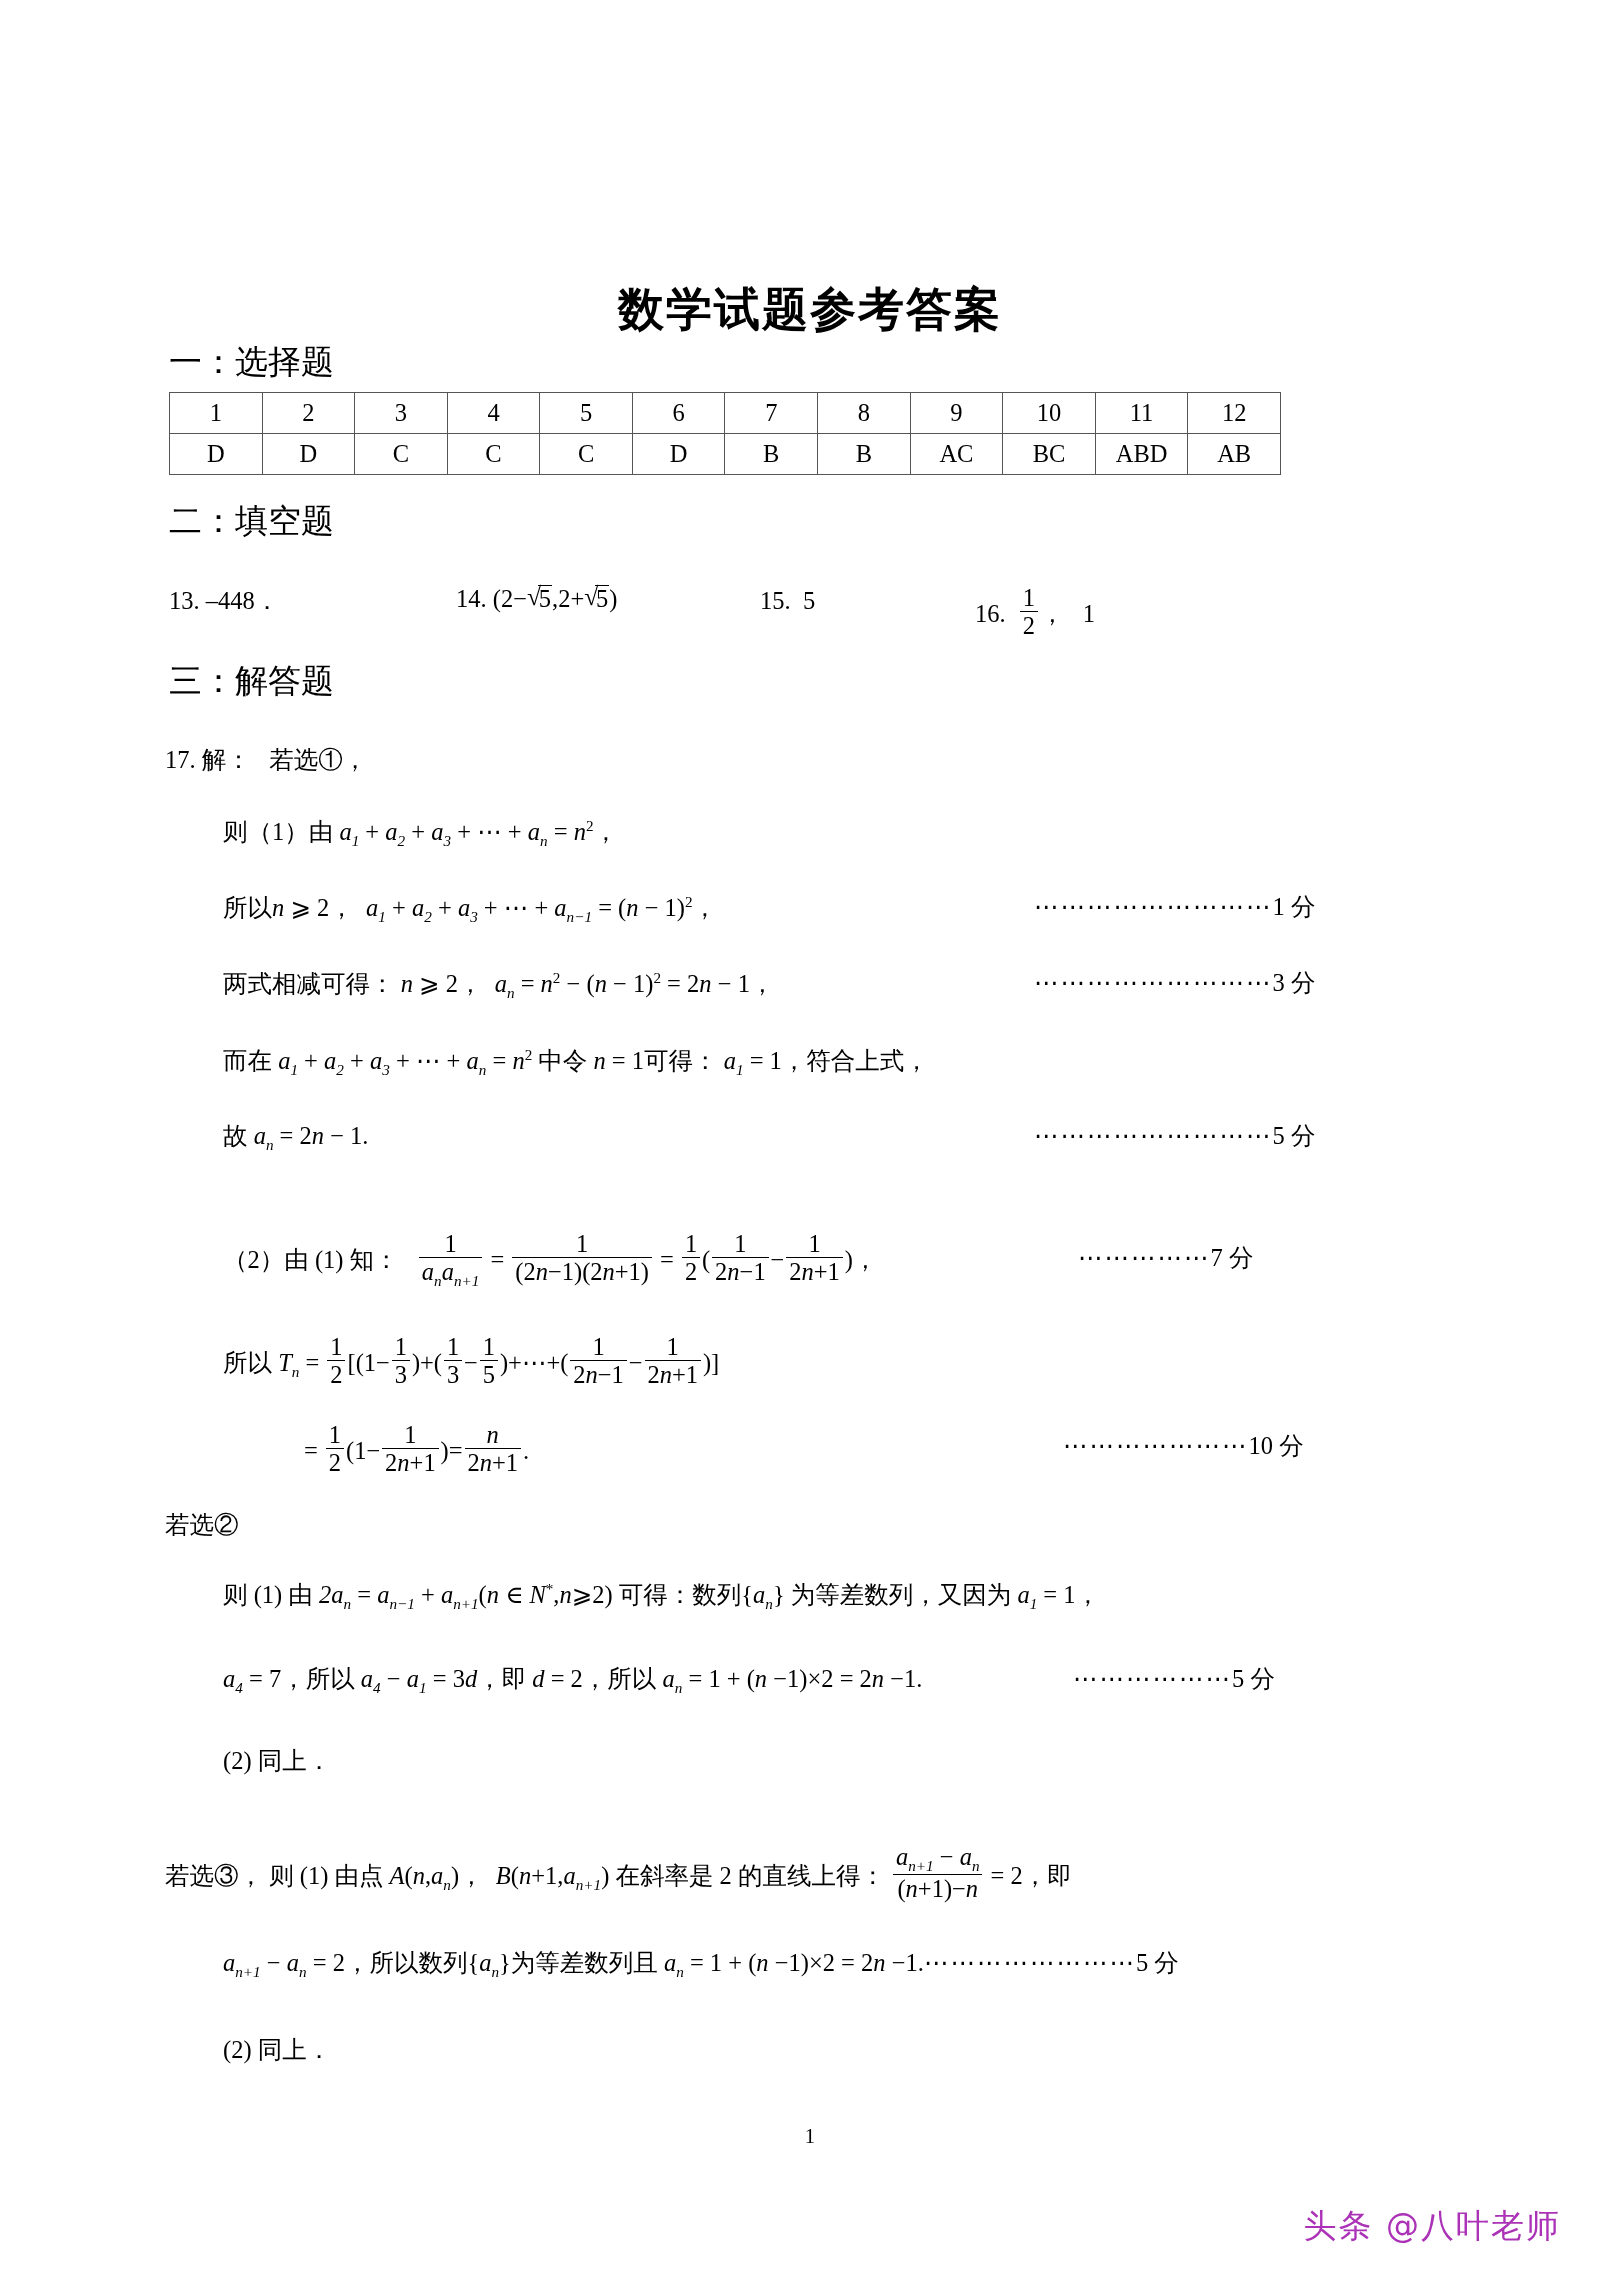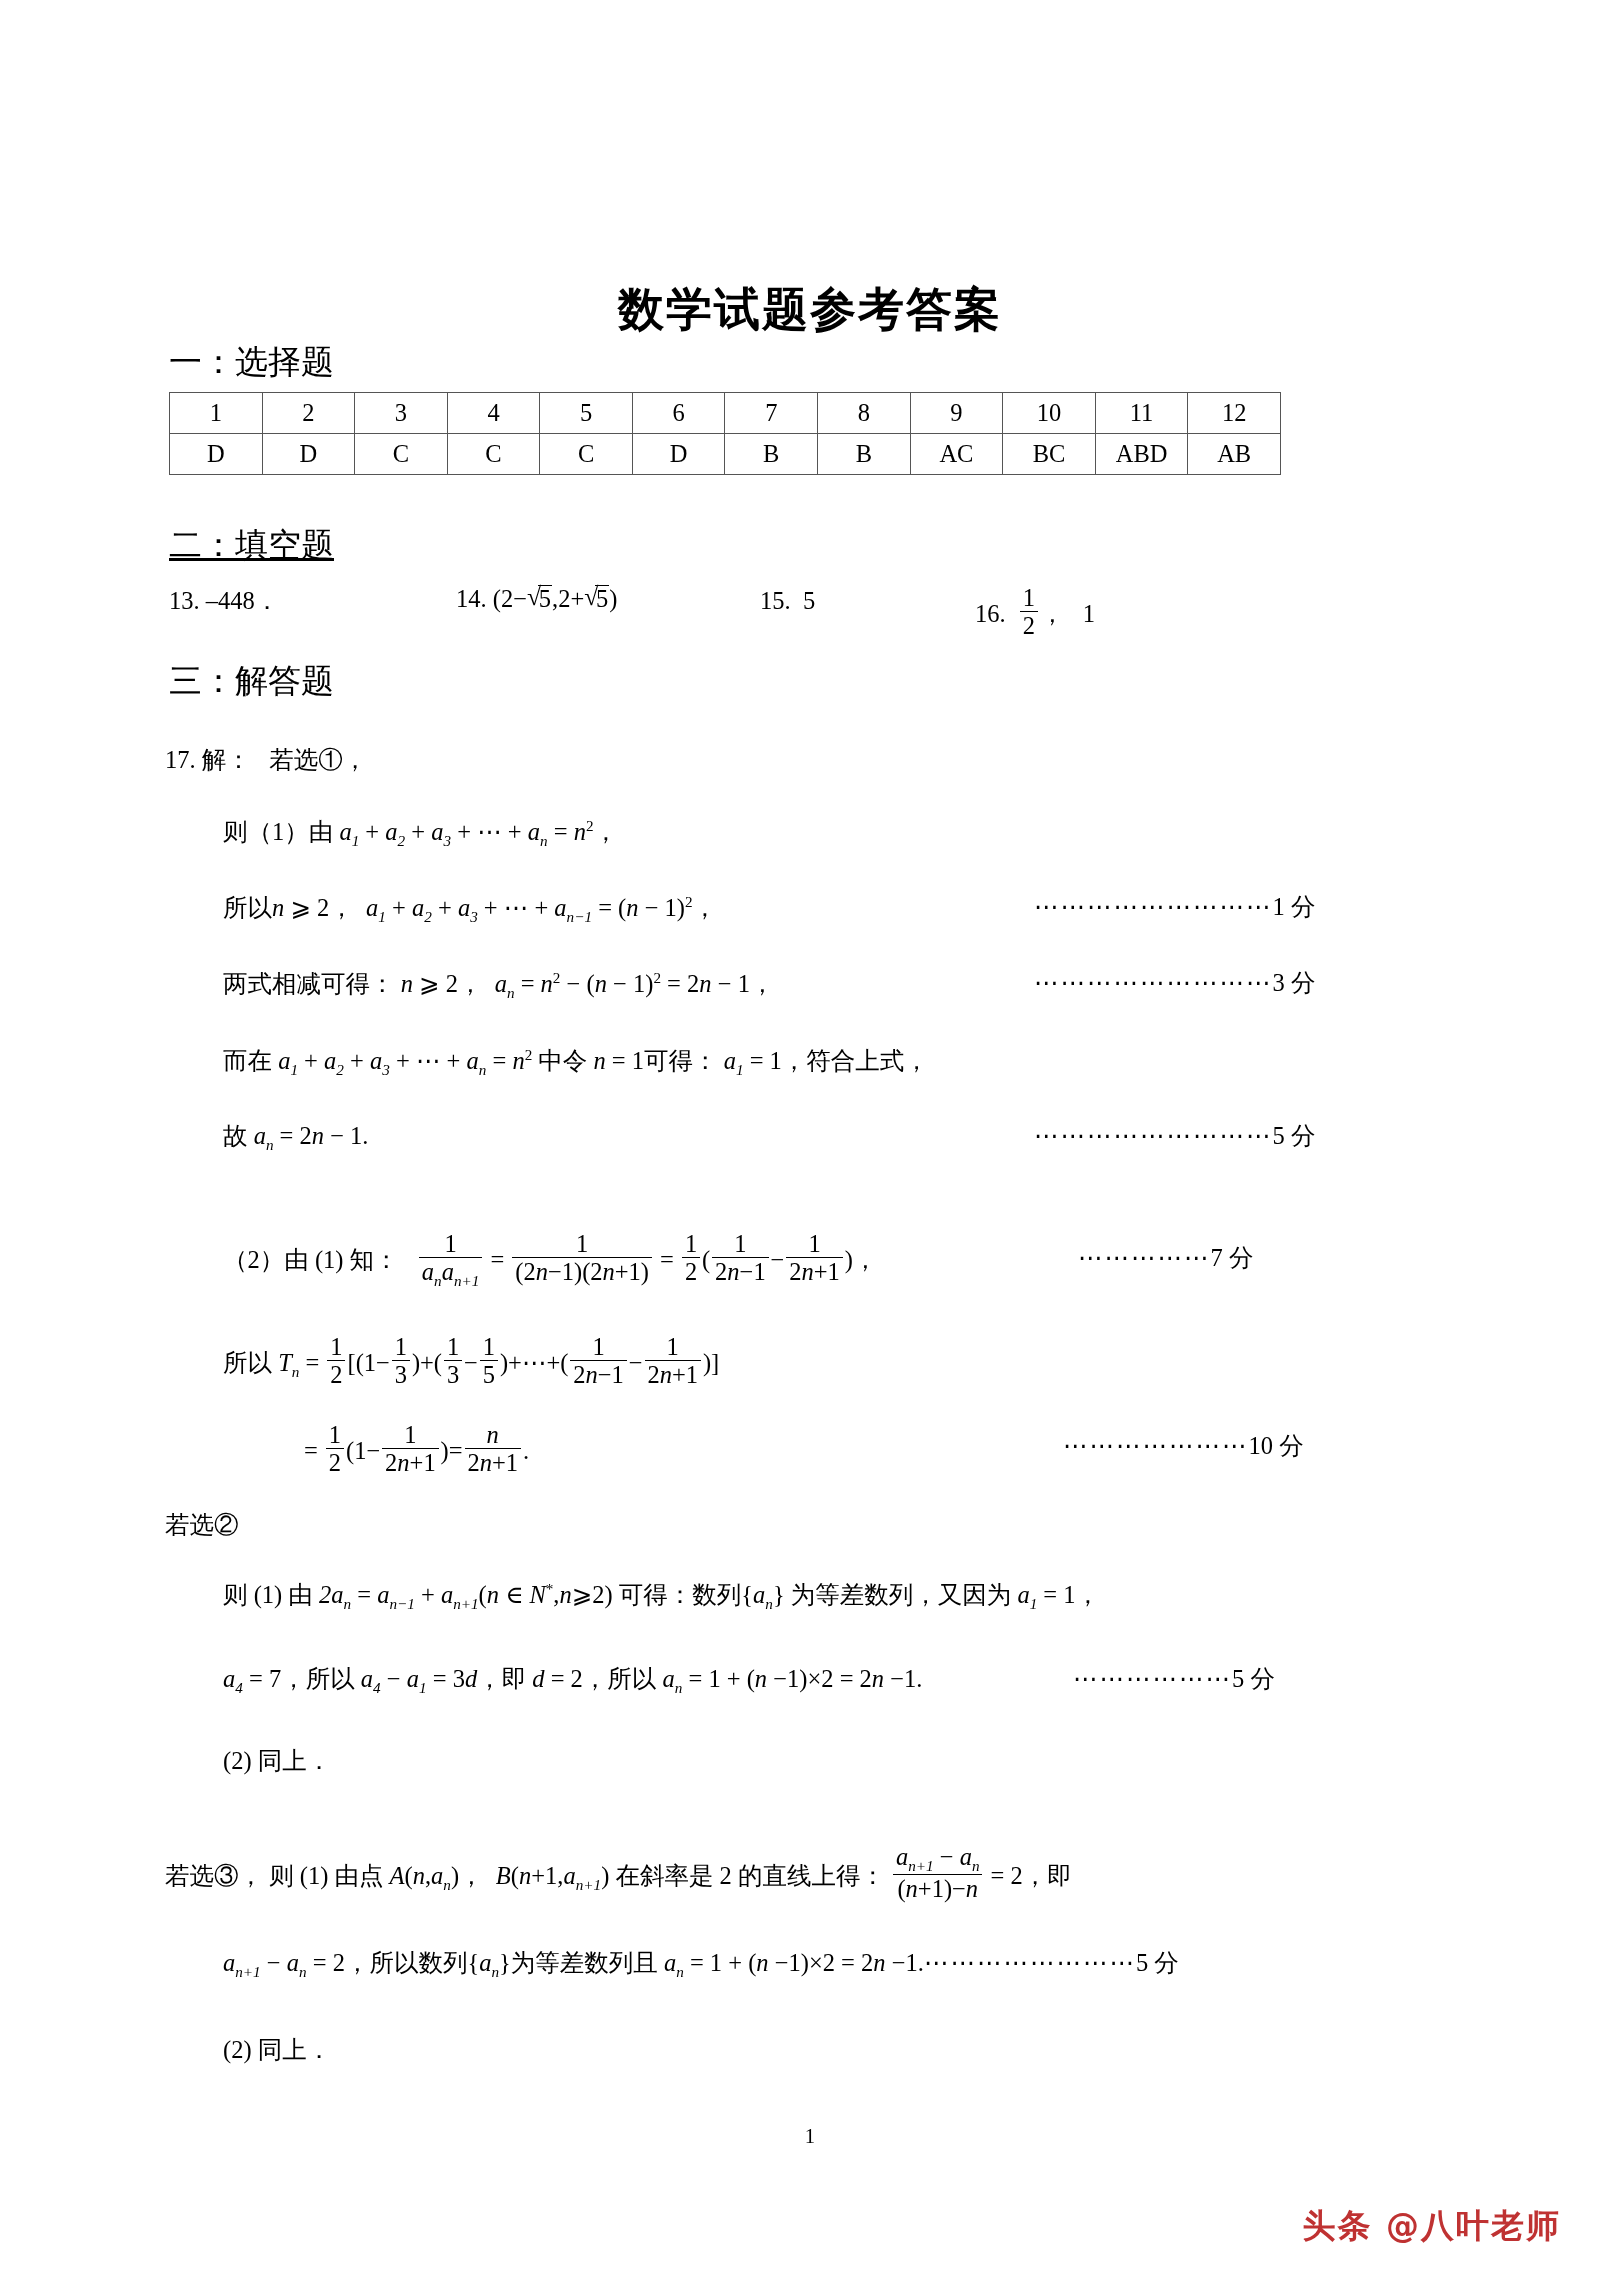--- a/index.html
+++ b/index.html
@@ -118,23 +118,23 @@
   .dots {
     letter-spacing: 2px;
   }
 
   
   .watermark {
     position: absolute;
     right: 59px;
     bottom: 43px;
     font-family: "DejaVu Sans", sans-serif;
-    font-weight: bold;
+    font-weight: normal;
     font-size: 33px;
-    color: #b91c1c;
+    color: #a21caf;
     letter-spacing: 2px;
     opacity: 0.9;
     white-space: nowrap;
   }
 
   .pagenum {
     position: absolute;
     left: 0;
     width: 100%;
     top: 2125px;
@@ -177,21 +177,21 @@
       <td>B</td>
       <td>B</td>
       <td>AC</td>
       <td>BC</td>
       <td>ABD</td>
       <td>AB</td>
     </tr>
   </tbody>
     </table>
 
-  <div class="tx sect" style="left:169px; top:528px;text-decoration:underline;">二：填空题</div>
+  <div class="tx sect" style="left:169px; top:504px;">二：填空题</div>
 
   <div class="tx" style="left:169px; top:588px;">
     <span>13.</span>
     <span>–448．</span>
   </div>
 
   <div class="tx" style="left:456px; top:585px;">
     <span>14.</span>
     <span>
       <span class="up">(2</span><span class="up">−</span><span class="sqrt"><span class="rad">5</span></span><span class="up">,2</span><span class="up">+</span><span class="sqrt"><span class="rad">5</span></span><span class="up">)</span>

